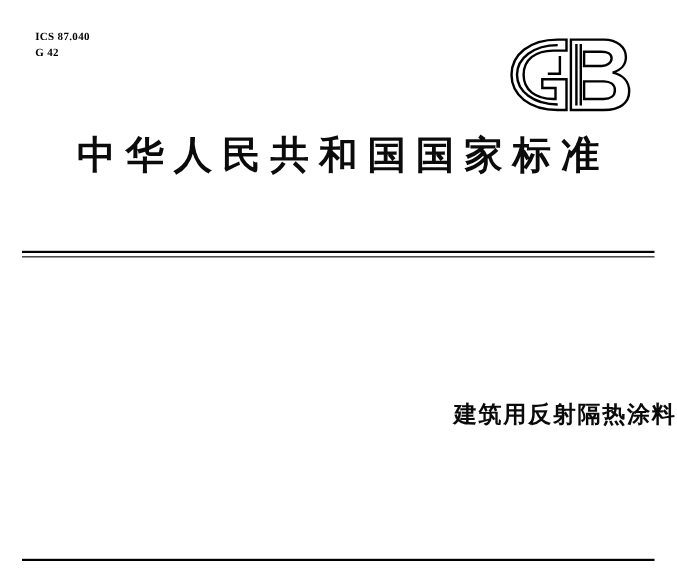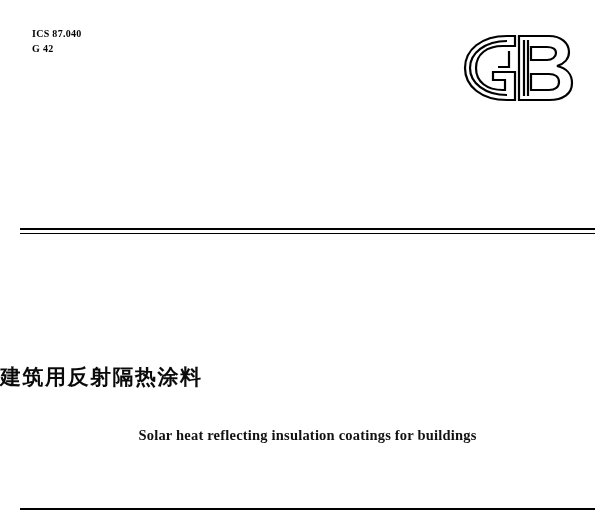--- a/index.html
+++ b/index.html
@@ -81,21 +81,21 @@
   }
   .rule-1 { top: 228px; height: 2px; }
   .rule-2 { top: 233px; height: 1px; }
 
   
   .doc-title-cn {
     position: absolute;
     left: 0;
     top: 363px;
     width: 615px;
-    text-align: left;
+    text-align: right;
     font-family: "DejaVu Sans", "Liberation Sans", sans-serif;
     font-size: 21px;
     font-weight: bold;
     letter-spacing: 1.5px;
     color: #0a0a0a;
     white-space: nowrap;
   }
 
   
   .doc-title-en {
@@ -138,24 +138,24 @@
 
         <path d="M86 17 L102 17 C107 17 111 19 111 23 C111 27 107 30 102 30 L86 30 Z"></path>
         <path d="M86 44 L104 44 C110 44 114 47 114 52 C114 57 110 60 104 60 L86 60 Z"></path>
 
         <path d="M79 10 L79 66"></path>
         <path d="M83 10 L83 66"></path>
       </g>
     </svg>
   </div>
 
+  <div class="main-title">中华人民共和国国家标准</div>
 
 
   <div class="rule rule-1"></div>
   <div class="rule rule-2"></div>
 
   <div class="doc-title-cn">建筑用反射隔热涂料</div>
 
-  <div class="doc-title-en">Solar heat reflecting insulation coatings for buildings</div>
 
   <div class="rule rule-3"></div>
 
 </div>
 
 </body></html>

